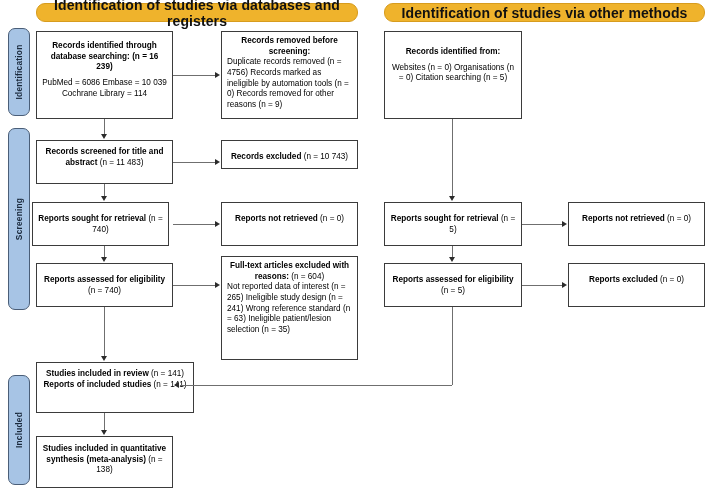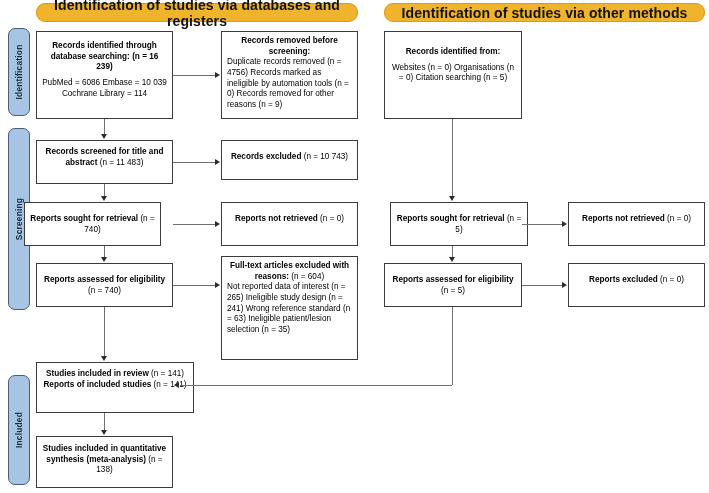--- a/index.html
+++ b/index.html
@@ -121,28 +121,28 @@
   </div>
 
   <div class="box" style="left:36px;top:140px;width:137px;height:44px;">
     <div class="inner ctr" style="padding-top:6px;">
       <span class="b">Records screened for</span>
       <span class="b">title and abstract</span>
       <span>(n = 11 483)</span>
     </div>
   </div>
 
-  <div class="box" style="left:221px;top:140px;width:137px;height:40px;">
+  <div class="box" style="left:221px;top:140px;width:137px;height:29px;">
     <div class="inner ctr" style="padding-top:11px;">
       <span class="b">Records excluded</span>
       <span>(n = 10 743)</span>
     </div>
   </div>
 
-  <div class="box" style="left:24px;top:202px;width:137px;height:44px;">
+  <div class="box" style="left:32px;top:202px;width:137px;height:44px;">
     <div class="inner ctr" style="padding-top:11px;">
       <span class="b">Reports sought for retrieval</span>
       <span>(n = 740)</span>
     </div>
   </div>
 
   <div class="box" style="left:221px;top:202px;width:137px;height:44px;">
     <div class="inner ctr" style="padding-top:11px;">
       <span class="b">Reports not retrieved</span>
       <span>(n = 0)</span>
@@ -197,21 +197,21 @@
   <div class="box" style="left:384px;top:31px;width:138px;height:88px;">
     <div class="inner ctr" style="padding-top:15px;">
       <span class="b">Records identified from:</span>
       <span class="sp"></span>
       <span>Websites (n = 0)</span>
       <span>Organisations (n = 0)</span>
       <span>Citation searching (n = 5)</span>
     </div>
   </div>
 
-  <div class="box" style="left:384px;top:202px;width:138px;height:44px;margin-left:6px;">
+  <div class="box" style="left:384px;top:202px;width:138px;height:44px;">
     <div class="inner ctr" style="padding-top:11px;">
       <span class="b">Reports sought for retrieval</span>
       <span>(n = 5)</span>
     </div>
   </div>
 
   <div class="box" style="left:568px;top:202px;width:137px;height:44px;">
     <div class="inner ctr" style="padding-top:11px;">
       <span class="b">Reports not retrieved</span>
       <span>(n = 0)</span>

